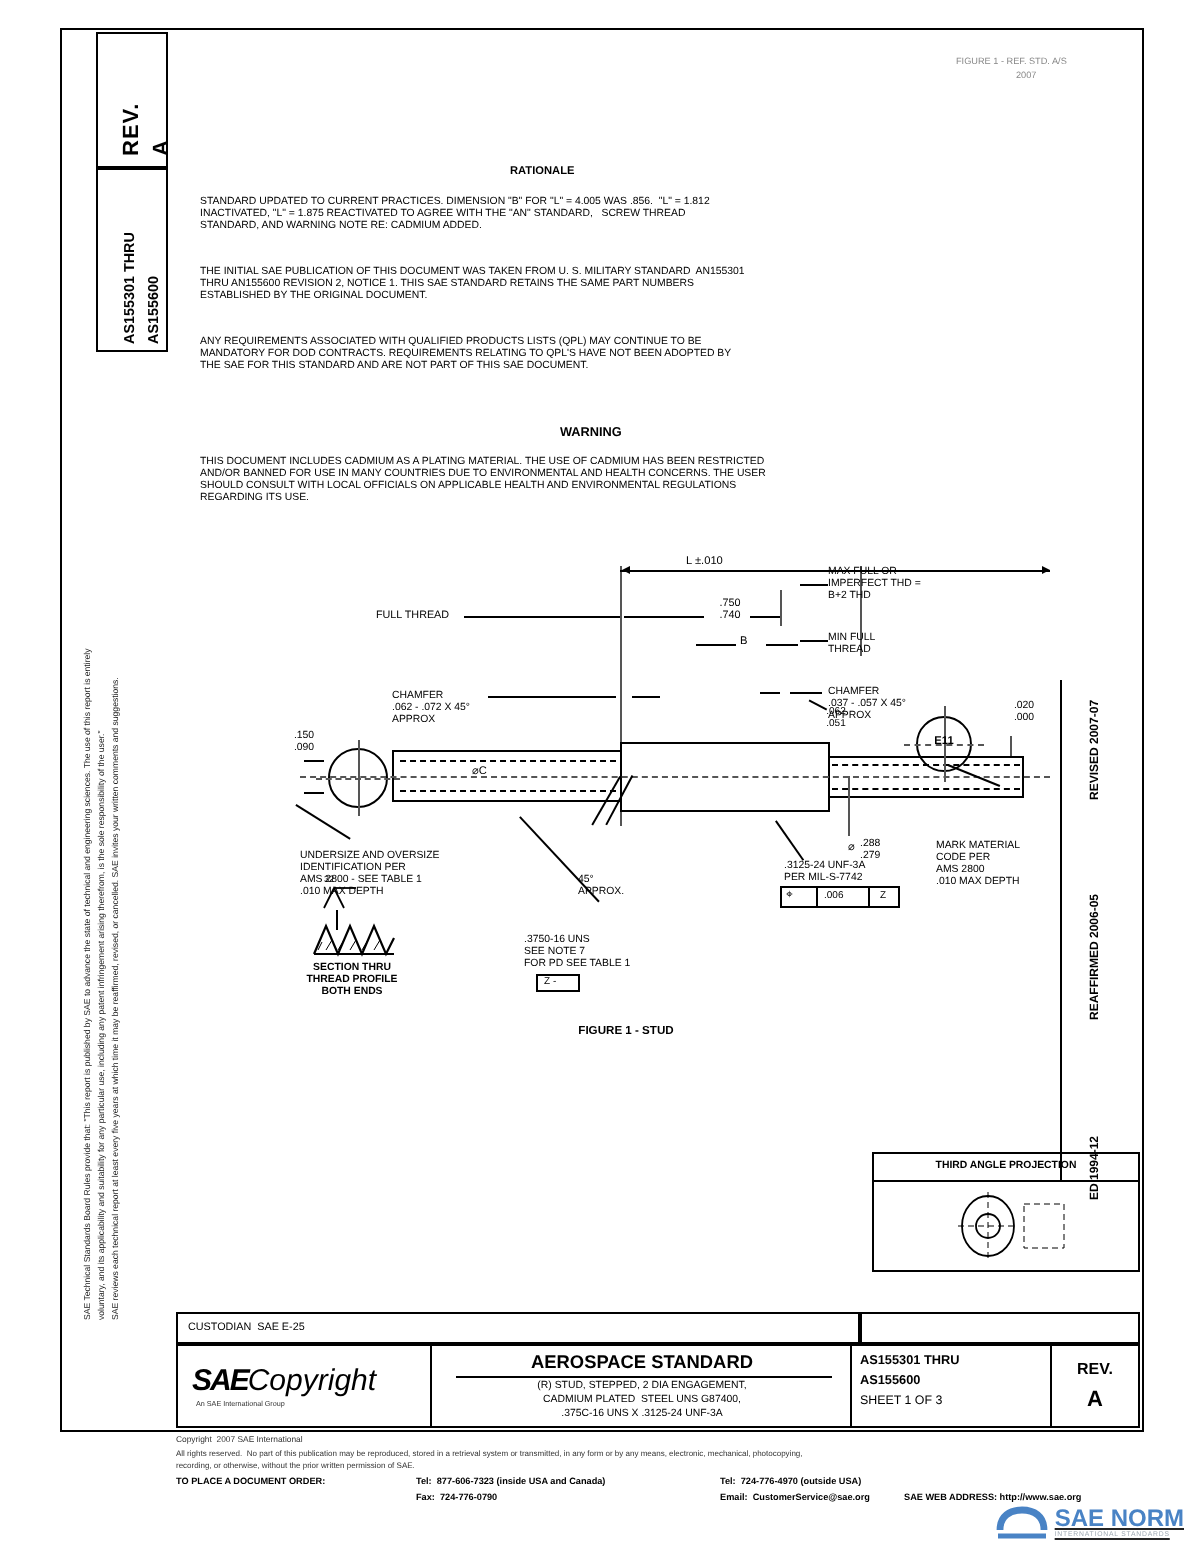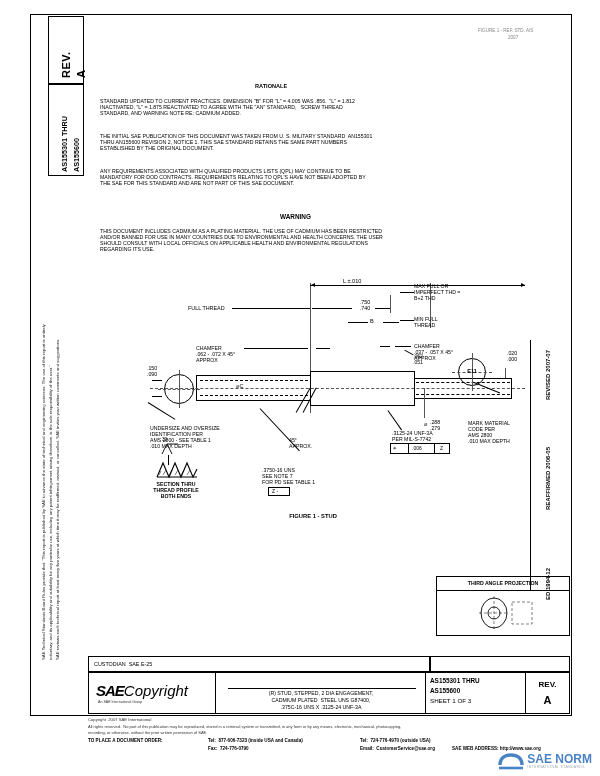--- a/index.html
+++ b/index.html
@@ -21,21 +21,21 @@
   .dash{position:absolute;border-top:1px dashed #000;}
   .cl{position:absolute;border-top:1px dashed #555;}
 
   .circ{position:absolute;border:1.3px solid #000;border-radius:50%;box-sizing:border-box;}
 
   
   .tb{position:absolute;border:1.4px solid #000;box-sizing:border-box;}
 
   .sae-logo{font-family:"Liberation Sans",sans-serif;font-weight:bold;font-style:italic;}
 
-  .wm{position:absolute;right:6px;bottom:4px;opacity:.85;}
+  .wm{position:absolute;right:6px;bottom:4px;opacity:.85;text-decoration:underline;}
 </style>
 </head>
 <body>
 
 <div class="page">
 
   <div class="sheet"></div>
 
   <div class="txt" style="left:478px;top:28px;font-size:4.6px;color:#888;">FIGURE 1 - REF. STD. A/S</div>
   <div class="txt" style="left:508px;top:35px;font-size:4.6px;color:#888;">2007</div>
@@ -263,20 +263,21 @@
   <div class="tb" style="left:88px;top:672px;width:482px;height:42px;"></div>
   <div class="hairline" style="left:215px;top:672px;width:1.4px;height:42px;"></div>
   <div class="hairline" style="left:425px;top:672px;width:1.4px;height:42px;"></div>
   <div class="hairline" style="left:525px;top:672px;width:1.4px;height:42px;"></div>
 
   <div style="position:absolute;left:96px;top:682px;">
     <span class="sae-logo" style="font-size:15px;letter-spacing:-1px;">SAE</span><span class="sae-logo" style="font-size:15px;font-weight:normal;">Copyright</span>
   </div>
   <div class="txt" style="left:98px;top:700px;font-size:3.6px;color:#333;">An SAE International Group</div>
 
+  <div class="txt b ctr" style="left:220px;top:676px;font-size:9.2px;width:202px;">AEROSPACE STANDARD</div>
   <div class="hairline" style="left:228px;top:688px;width:188px;height:1.2px;"></div>
   <div class="txt ctr" style="left:220px;top:690px;font-size:5.2px;width:202px;">(R) STUD, STEPPED, 2 DIA ENGAGEMENT,</div>
   <div class="txt ctr" style="left:220px;top:697px;font-size:5.2px;width:202px;">CADMIUM PLATED  STEEL UNS G87400,</div>
   <div class="txt ctr" style="left:220px;top:704px;font-size:5.2px;width:202px;">.375C-16 UNS X .3125-24 UNF-3A</div>
 
   <div class="txt b" style="left:430px;top:677px;font-size:6.4px;">AS155301 THRU</div>
   <div class="txt b" style="left:430px;top:687px;font-size:6.4px;">AS155600</div>
   <div class="txt" style="left:430px;top:697px;font-size:6.2px;">SHEET 1 OF 3</div>
 
   <div class="txt b ctr" style="left:525px;top:680px;font-size:8px;width:45px;">REV.</div>

